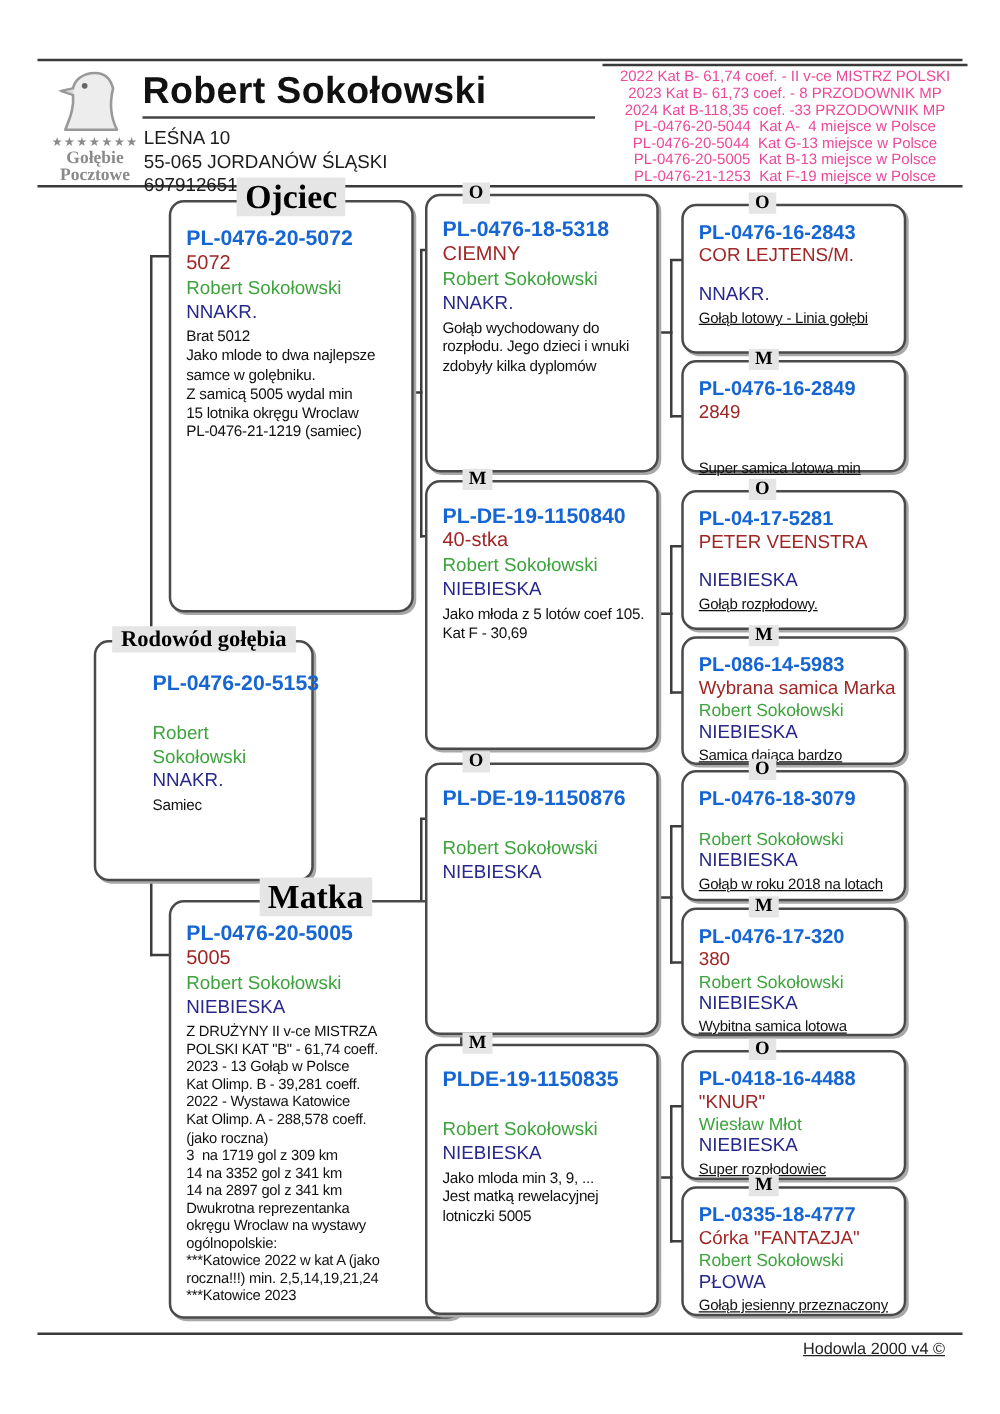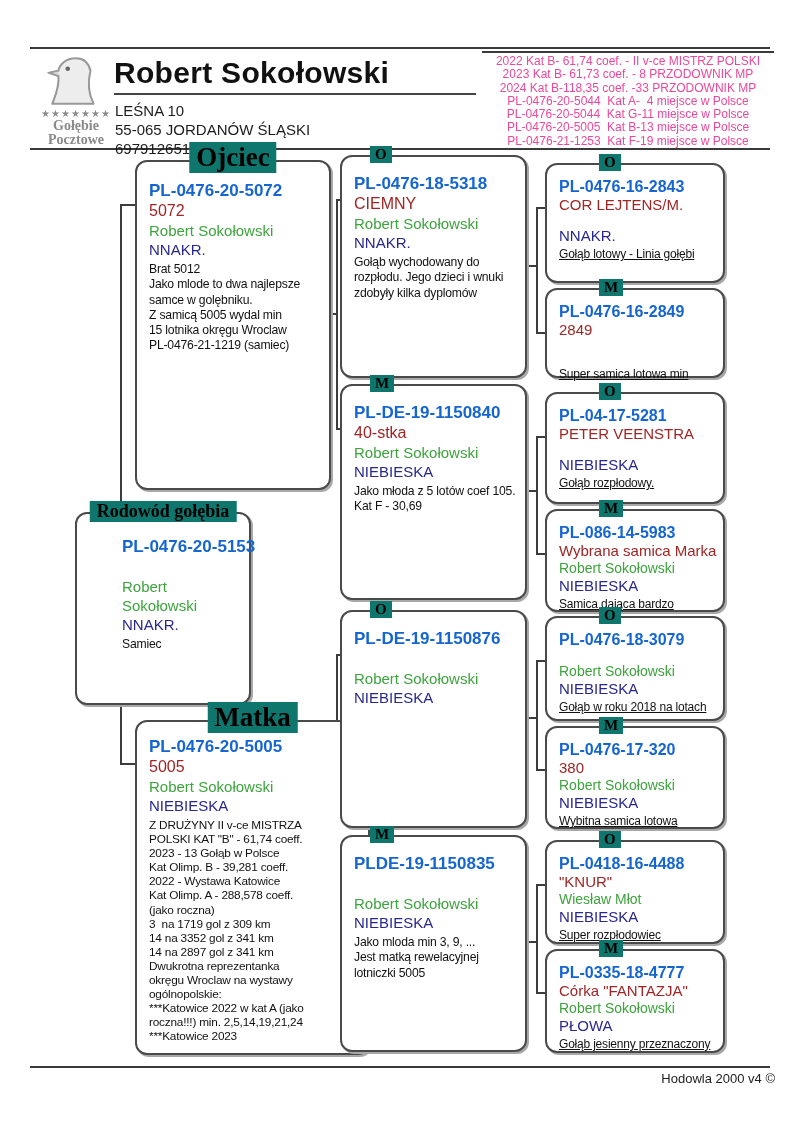--- a/index.html
+++ b/index.html
@@ -24,21 +24,21 @@
   .logo{position:absolute; left:38px; top:52px; width:76px; text-align:center;}
   .logo .stars{font-size:10px; letter-spacing:1px; color:#8b8b8b; line-height:11px; margin-top:-2px;}
   .logo .ltxt{font-family:"Liberation Serif", serif; font-weight:bold; font-size:14px; line-height:14px; color:#8a8a8a;}
 
   
   .pbox{
     position:absolute; background:#fff; border:2px solid #4a4a4a; border-radius:12px;
     box-shadow:2px 2px 0 #a8a8a8; padding:16px 8px 4px 12px; box-sizing:border-box;
   }
   .box-title{
-    position:absolute; background:#0f766e; padding:0 7px; white-space:nowrap;
+    position:absolute; background:#e5e5e5; padding:0 7px; white-space:nowrap;
     font-family:"Liberation Serif", serif; font-weight:bold; color:#000;
   }
   .t-lg{font-size:27px; top:-20px; left:50%; transform:translateX(-50%);}
   .t-md{font-size:18px; top:-13px; left:50%; transform:translateX(-50%);}
   .t-gm{font-size:15px; top:-11px; left:28px; padding:0 5px;}
   .t-gm3{left:52px;}
 
   .ring{color:var(--ring); font-weight:bold; font-size:17px; line-height:21px; min-height:21px; white-space:nowrap;}
   .pname{color:var(--name); font-size:16px; line-height:20px; min-height:20px; white-space:nowrap;}
   .owner{color:var(--owner); font-size:15px; line-height:19px; min-height:19px;}
@@ -53,21 +53,21 @@
   .sm .pdesc{font-size:12px; line-height:14.5px; margin-top:2px;text-decoration:underline;}
   .sm .pname:empty{min-height:14px;}
   .sm .owner:empty{min-height:13px;}
   .sm .strain:empty{min-height:13px;}
 
   .dense{padding-top:14px; padding-right:4px;}
   .dense .pdesc{font-size:11.8px; line-height:14.1px;}
 
   .subj{padding-top:22px;}
 
-  .footer-text{position:absolute; right:25px; top:1071px; font-size:13px; color:#222;}
+  .footer-text{position:absolute; right:44px; top:1071px; font-size:13px; color:#222;text-decoration:underline;}
 </style>
 </head>
 <body>
 
 <div class="page">
 
   <div class="rule" style="left:30px;top:47px;width:740px;"></div>
   <div class="rule" style="left:482px;top:51px;width:292px;height:1.5px;"></div>
   <div class="rule" style="left:30px;top:148px;width:740px;"></div>
 
@@ -88,21 +88,21 @@
     <div>LEŚNA 10</div>
     <div>55-065 JORDANÓW ŚLĄSKI</div>
     <div>697912651</div>
   </div>
 
   <div class="ach">
     <div>2022 Kat B- 61,74 coef. - II v-ce MISTRZ POLSKI</div>
     <div>2023 Kat B- 61,73 coef. - 8 PRZODOWNIK MP</div>
     <div>2024 Kat B-118,35 coef. -33 PRZODOWNIK MP</div>
     <div>PL-0476-20-5044  Kat A-  4 miejsce w Polsce</div>
-    <div>PL-0476-20-5044  Kat G-11 miejsce w Polsce</div>
+    <div>PL-0476-20-5044  Kat G-13 miejsce w Polsce</div>
     <div>PL-0476-20-5005  Kat B-13 miejsce w Polsce</div>
     <div>PL-0476-21-1253  Kat F-19 miejsce w Polsce</div>
   </div>
 
   <div class="vline" style="left:120px;top:205px;height:307px;"></div>
   <div class="vline" style="left:120px;top:705px;height:60px;"></div>
   <div class="hline" style="left:120px;top:204px;width:17px;"></div>
   <div class="hline" style="left:120px;top:763px;width:17px;"></div>
 
   <div class="hline" style="left:331px;top:313px;width:7px;"></div>

